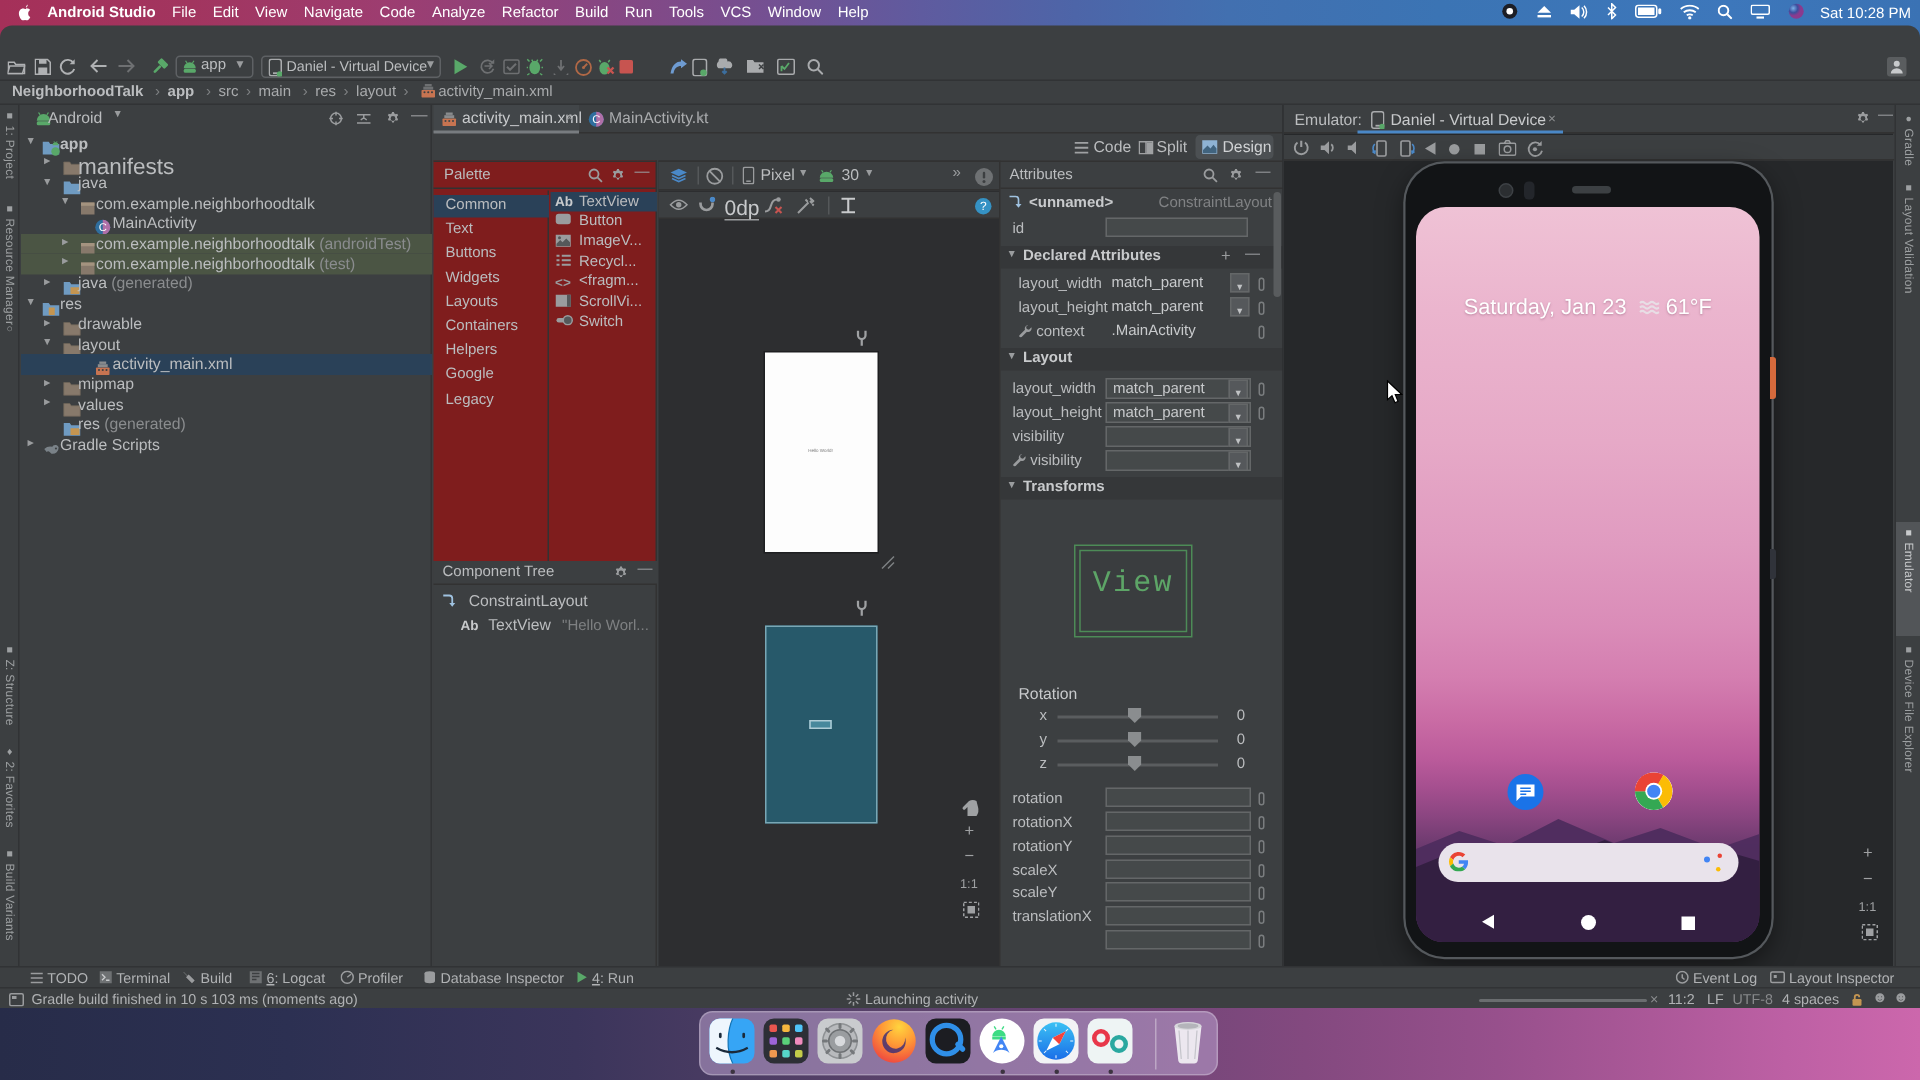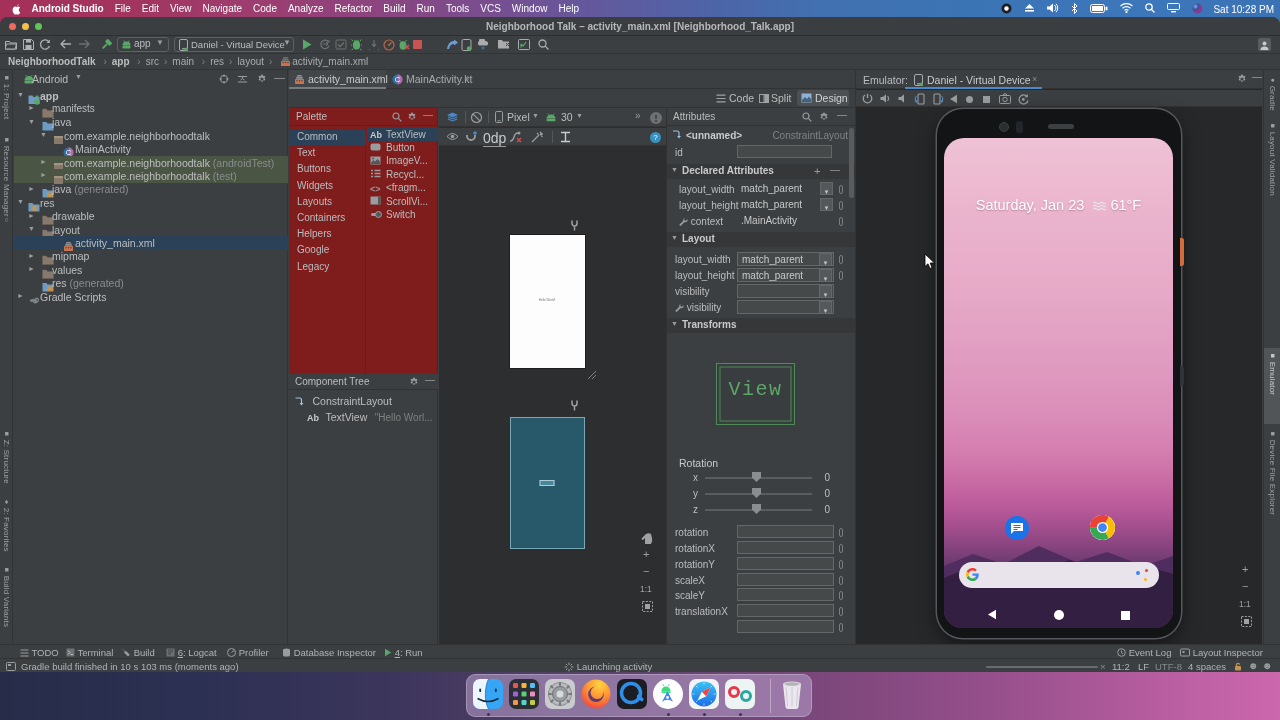--- a/index.html
+++ b/index.html
@@ -127,26 +127,20 @@
                 <stop offset="0%" stop-color="#7ab0e8"></stop>
                 <stop offset="60%" stop-color="#3a4f9e"></stop>
                 <stop offset="100%" stop-color="#8a3a8e"></stop>
               </radialGradient>
             </defs>
           </svg></span>
     <span style="margin-left:4px;white-space:nowrap;">Sat 10:28 PM</span>
   </div>
 </div>
 <div id="win">
-  <div id="titlebar">
-    <div class="tl" style="left:9px;background:#ec6a5e;"></div>
-    <div class="tl" style="left:22px;background:#f4bf4f;"></div>
-    <div class="tl" style="left:35px;background:#61c454;"></div>
-    <div id="title">Neighborhood Talk – activity_main.xml [Neighborhood_Talk.app]</div>
-  </div>
   <div id="toolbar">
     <svg class="abs" style="left:5px;top:3px;" width="12" height="11" viewBox="0 0 12 11">
           <path d="M0.5 2.5 h4 l1 1.5 h6 v6 h-11 Z" fill="none" stroke="#afb1b3"></path>
           <path d="M1.5 5 h10 l-1.5 5 h-10 Z" fill="#3c3f41" stroke="#afb1b3"></path>
         </svg>
     <svg class="abs" style="left:23px;top:3px;" width="11" height="11" viewBox="0 0 11 11">
           <path d="M0.5 0.5 h8 l2 2 v8 h-10 Z" fill="none" stroke="#afb1b3"></path>
           <rect x="2.5" y="6" width="6" height="4.5" fill="#afb1b3"></rect>
           <rect x="3" y="0.5" width="5" height="3" fill="#afb1b3"></rect>
         </svg>
@@ -300,21 +294,21 @@
                   <path d="M8 1.2 l0.6 0.9 M10 1.2 l-0.6 0.9" stroke="#59a869" stroke-width="0.6"></path>
                   <path d="M7 3.8 a2 2 0 0 1 4 0 Z" fill="#59a869"></path>
                 </svg></span>
               <span style="position:absolute;left:26px;top:0.5px;font-size:10.5px;color:#bbbdbf;font-weight:bold;white-space:nowrap;">app</span>
             </div>
             <div style="position:absolute;top:13.4px;left:0;width:274px;height:13.4px;">
               <span style="position:absolute;left:14px;top:2px;font-size:7px;color:#9a9c9e;">►</span>
               <span style="position:absolute;left:28px;top:1.5px;"><svg width="12" height="10" viewBox="0 0 12 10">
                   <path d="M0.5 1 h4 l1 1.5 h6 v7 h-11 Z" fill="#87796b" stroke="#6e6458" stroke-width="0.5"></path>
                 </svg></span>
-              <span style="position:absolute;left:38px;top:0.5px;font-size:10px;color:#bbbdbf;white-space:nowrap;">manifests</span>
+              <span style="position:absolute;left:38px;top:0.5px;font-size:15px;color:#bbbdbf;white-space:nowrap;">manifests</span>
             </div>
             <div style="position:absolute;top:26.8px;left:0;width:274px;height:13.4px;">
               <span style="position:absolute;left:14px;top:2px;font-size:7px;color:#9a9c9e;">▼</span>
               <span style="position:absolute;left:28px;top:1.5px;"><svg width="12" height="10" viewBox="0 0 12 10">
                   <path d="M0.5 1 h4 l1 1.5 h6 v7 h-11 Z" fill="#6f9bc2"></path>
                 </svg></span>
               <span style="position:absolute;left:38px;top:0.5px;font-size:10.5px;color:#bbbdbf;white-space:nowrap;">java</span>
             </div>
             <div style="position:absolute;top:40.2px;left:0;width:274px;height:13.4px;">
               <span style="position:absolute;left:26px;top:2px;font-size:7px;color:#9a9c9e;">▼</span>

